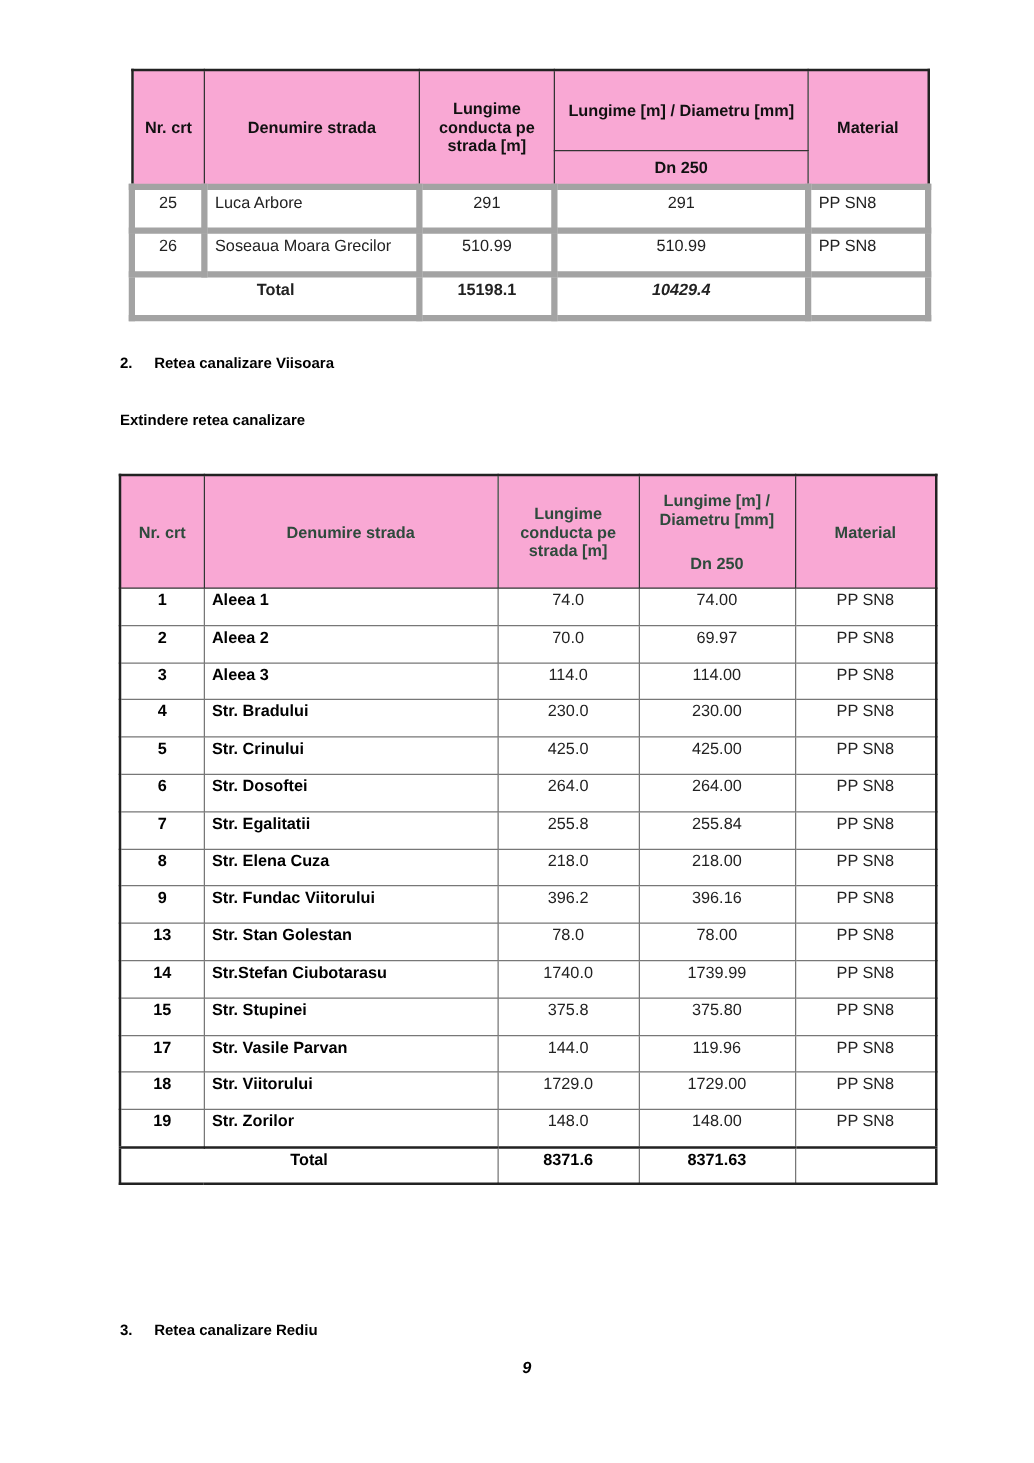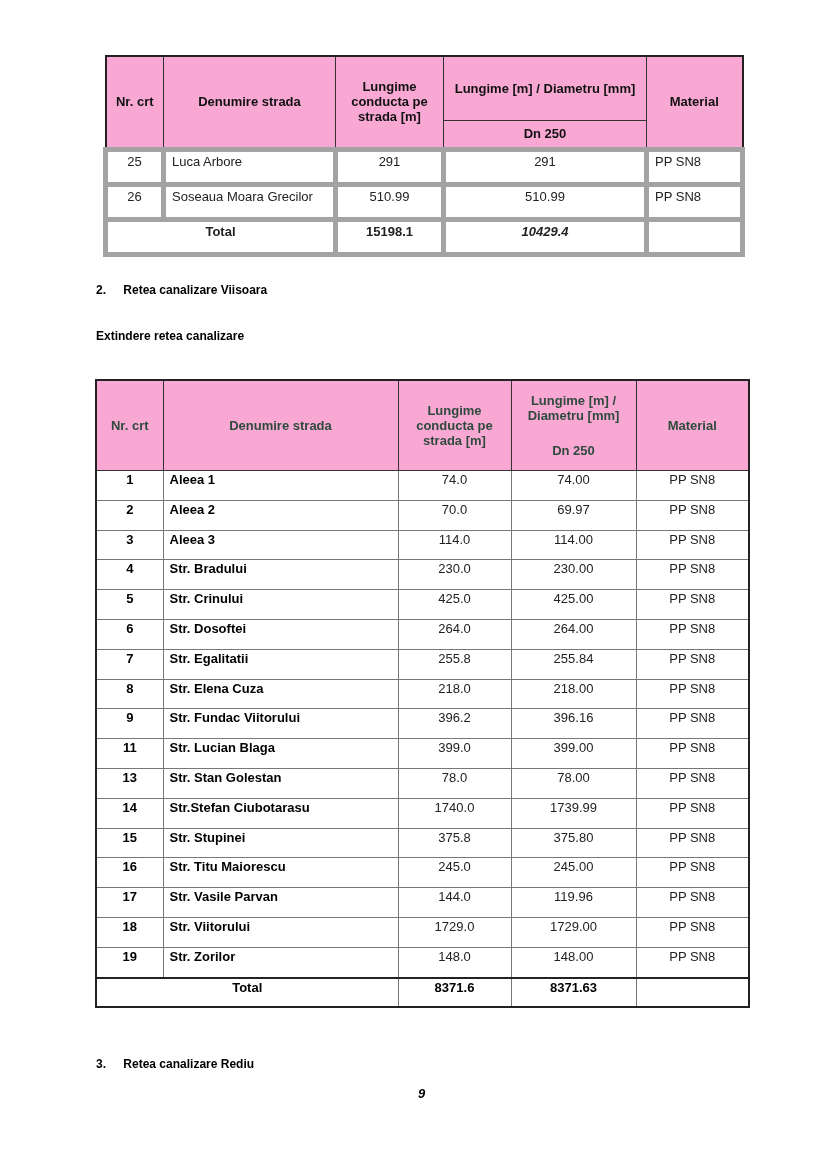--- a/index.html
+++ b/index.html
@@ -164,52 +164,38 @@
         <td class="c">PP SN8</td>
       </tr>
       <tr>
         <td class="nr">9</td>
         <td class="name l">Str. Fundac Viitorului</td>
         <td class="c">396.2</td>
         <td class="c">396.16</td>
         <td class="c">PP SN8</td>
       </tr>
       <tr>
-        <td class="nr">11</td>
-        <td class="name l">Str. Lucian Blaga</td>
-        <td class="c">399.0</td>
-        <td class="c">399.00</td>
-        <td class="c">PP SN8</td>
-      </tr>
-      <tr>
         <td class="nr">13</td>
         <td class="name l">Str. Stan Golestan</td>
         <td class="c">78.0</td>
         <td class="c">78.00</td>
         <td class="c">PP SN8</td>
       </tr>
       <tr>
         <td class="nr">14</td>
         <td class="name l">Str.Stefan Ciubotarasu</td>
         <td class="c">1740.0</td>
         <td class="c">1739.99</td>
         <td class="c">PP SN8</td>
       </tr>
       <tr>
         <td class="nr">15</td>
         <td class="name l">Str. Stupinei</td>
         <td class="c">375.8</td>
         <td class="c">375.80</td>
-        <td class="c">PP SN8</td>
-      </tr>
-      <tr>
-        <td class="nr">16</td>
-        <td class="name l">Str. Titu Maiorescu</td>
-        <td class="c">245.0</td>
-        <td class="c">245.00</td>
         <td class="c">PP SN8</td>
       </tr>
       <tr>
         <td class="nr">17</td>
         <td class="name l">Str. Vasile Parvan</td>
         <td class="c">144.0</td>
         <td class="c">119.96</td>
         <td class="c">PP SN8</td>
       </tr>
       <tr>

